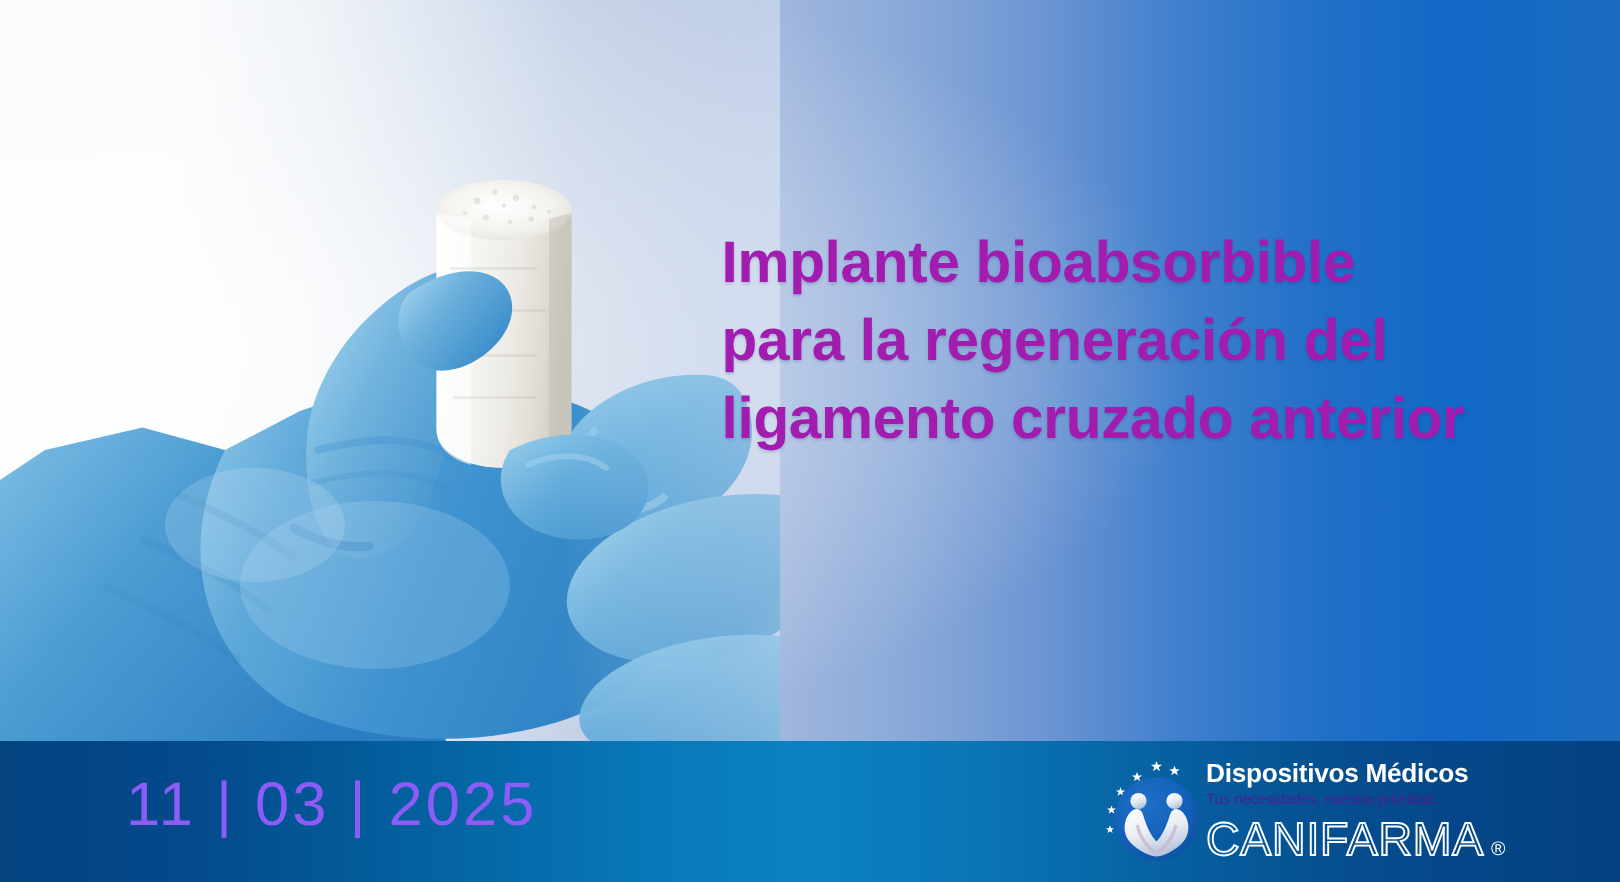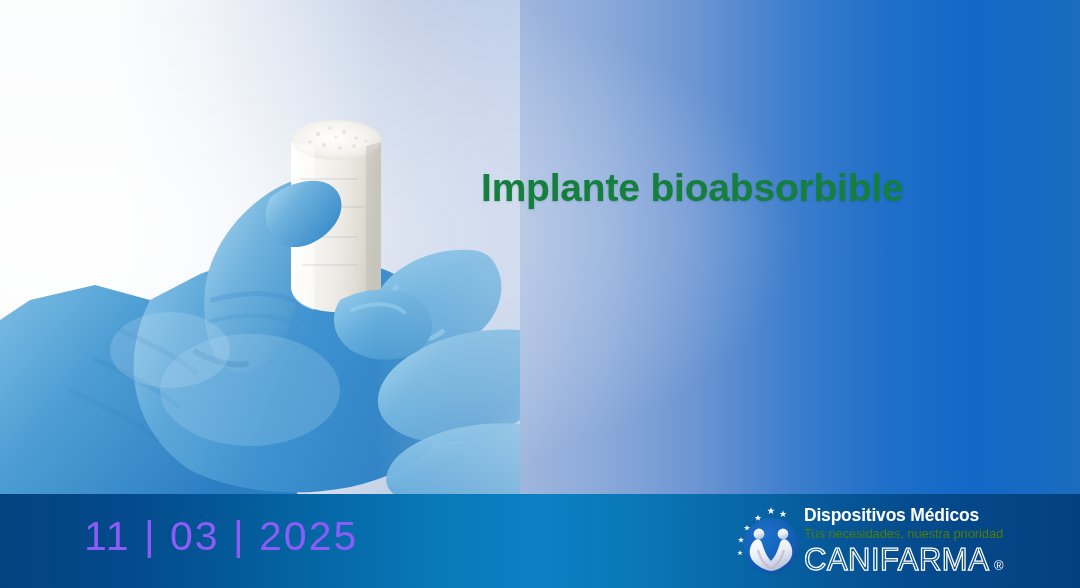--- a/index.html
+++ b/index.html
@@ -40,27 +40,26 @@
   }
 
   
   .photo { position:absolute; left:0; top:0; width:520px; height:500px; }
 
   
   .headline {
     position:absolute;
     left:481px; top:150px;
     width:540px;
-    color:#15803d;
+    color:#a21caf;
     font-size:39px;
     font-weight:bold;
     line-height:52px;
     letter-spacing:-0.2px;
     text-shadow:0 1px 2px rgba(10,40,90,.18);
-    margin-top:12px;
   }
   .headline .ln { display:block; white-space:nowrap; }
 
   
   .bottombar {
     position:absolute;
     left:0; top:494px;
     width:1080px; height:94px;
     background:linear-gradient(90deg,
       #044380 0%,
@@ -85,21 +84,21 @@
 
   
   .logo { position:absolute; left:728px; top:503px; width:286px; height:78px; }
   .logo-mark { position:absolute; left:0; top:2px; width:76px; height:74px; }
   .logo-txt { position:absolute; left:76px; top:2px; width:212px; }
   .logo-l1 {
     color:#ffffff; font-size:17.5px; font-weight:bold;
     letter-spacing:-.2px; line-height:21px; white-space:nowrap;
   }
   .logo-l2 {
-    color:#4d7c0f; font-size:13px; font-weight:400;
+    color:#4c1d95; font-size:10px; font-weight:400;
     letter-spacing:-.1px; line-height:16px; white-space:nowrap;
   }
   .logo-l3 { position:relative; height:34px; margin-top:1px;text-align:right; }
   .logo-l3 svg { position:absolute; left:0; top:0; }
 </style>
 </head>
 <body>
 
 <div id="banner">
 
@@ -225,20 +224,22 @@
         <path d="M 272 196 C 296 178 324 176 336 190 C 346 202 342 220 326 234
                  C 310 248 288 252 276 240 C 264 228 262 208 272 196 Z" fill="url(#gloveFinger)"></path>
 
         <rect x="0" y="0" width="520" height="500" fill="url(#fadeR)"></rect>
       </g>
     </svg>
   </div>
 
   <div class="headline">
     <span class="ln">Implante bioabsorbible</span>
+    <span class="ln">para la regeneración del</span>
+    <span class="ln">ligamento cruzado anterior</span>
   </div>
 
   <div class="bottombar"></div>
 
   <div class="date">11 | 03 | 2025</div>
 
   <div class="logo">
 
     <div class="logo-mark">
       <svg width="76" height="74" viewBox="0 0 76 74">

